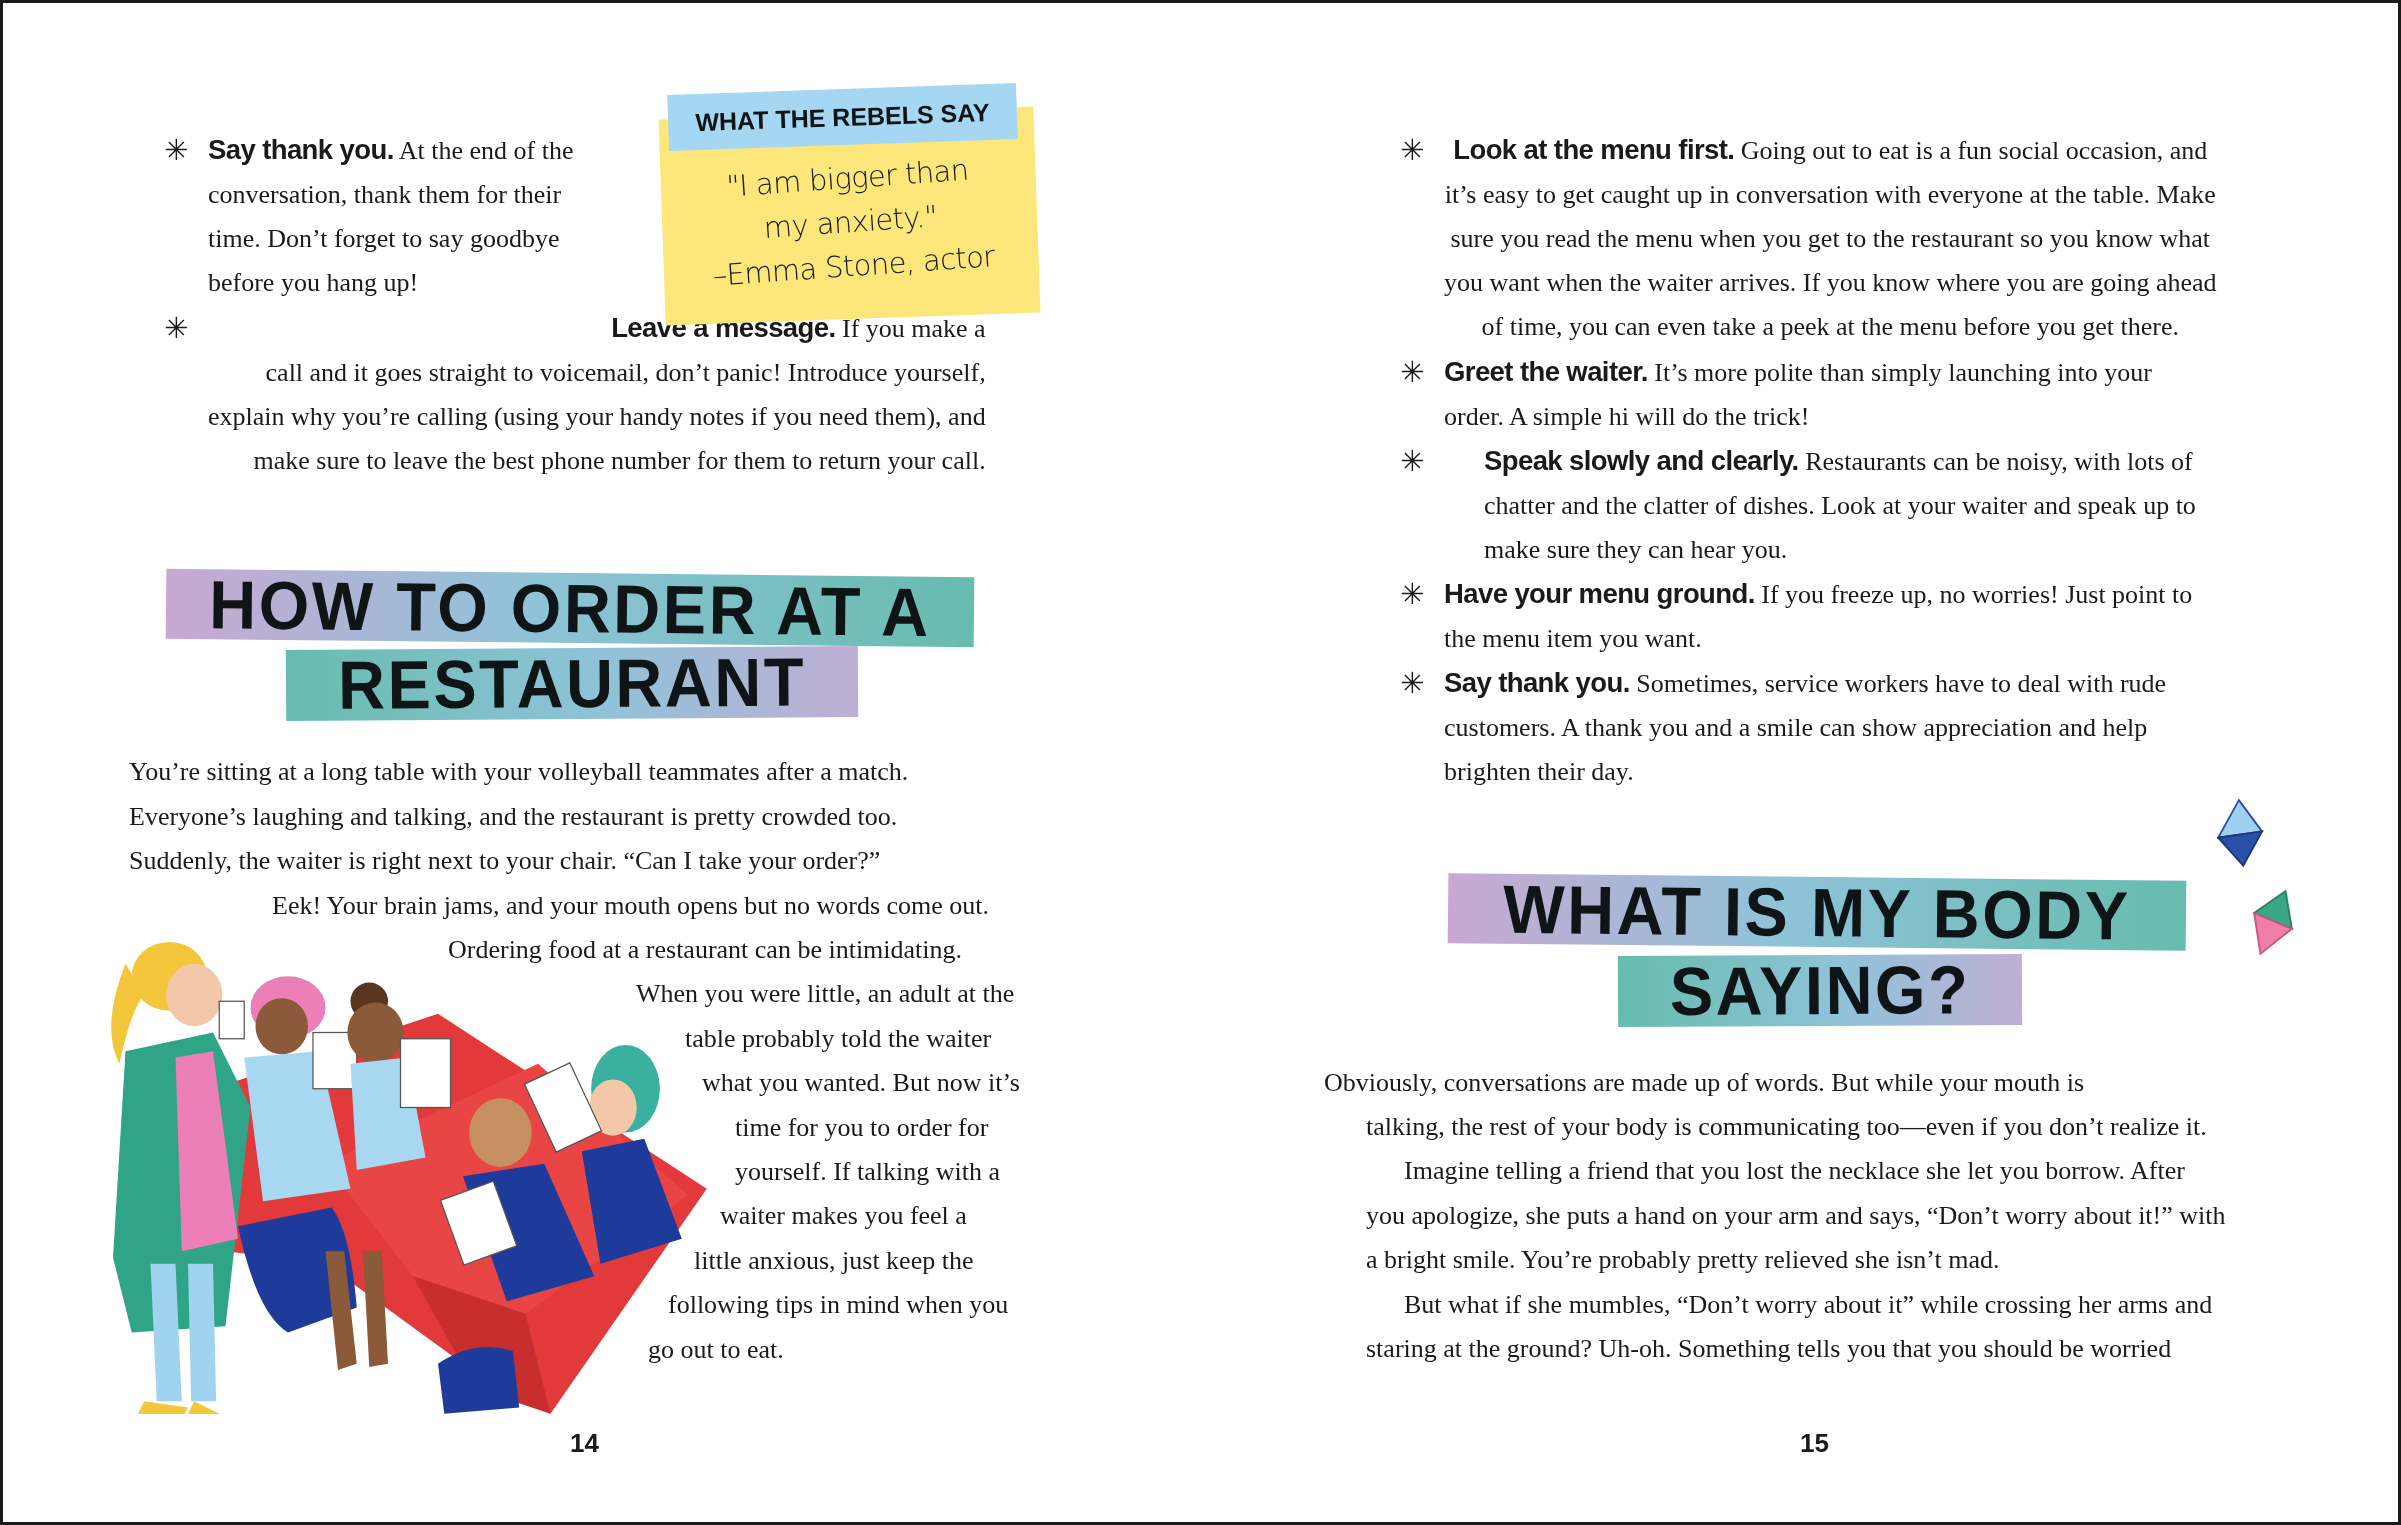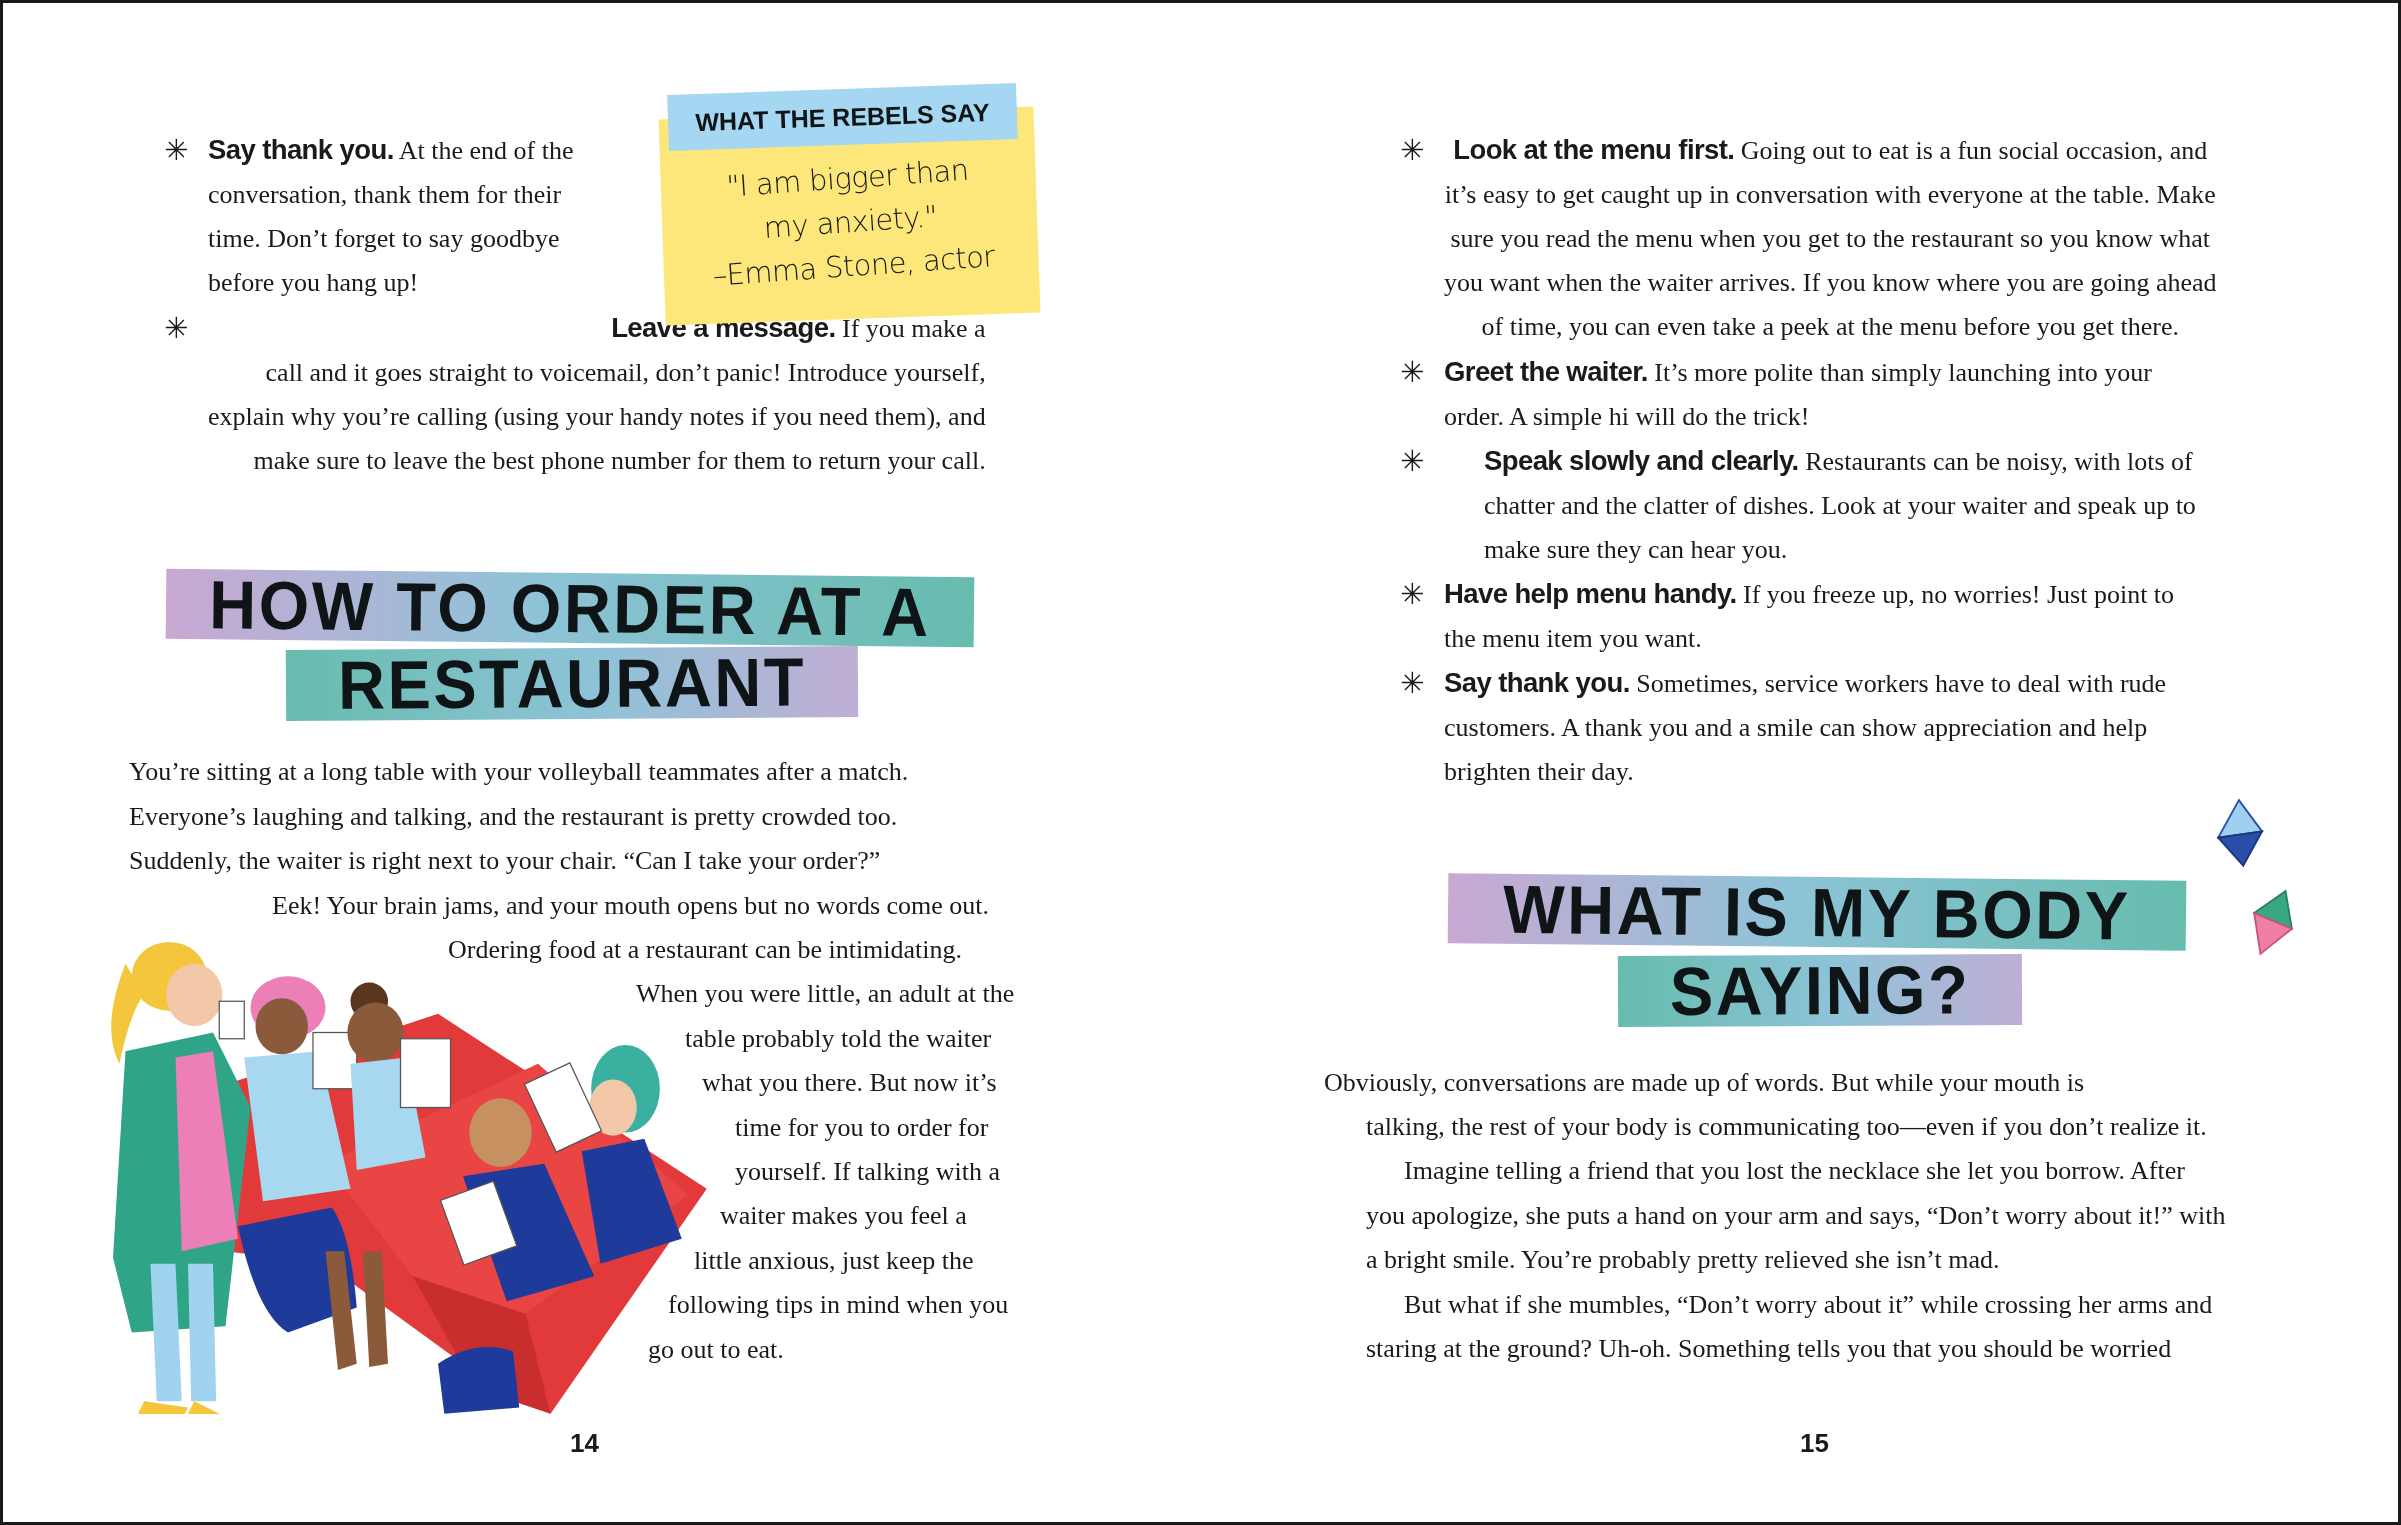--- a/index.html
+++ b/index.html
@@ -86,21 +86,21 @@
   </div>
 
   <div class="serif">
     <div class="abs" style="left:129px; top:750px; white-space:nowrap;">You’re sitting at a long table with your volleyball teammates after a match.</div>
     <div class="abs" style="left:129px; top:795px; white-space:nowrap;">Everyone’s laughing and talking, and the restaurant is pretty crowded too.</div>
     <div class="abs" style="left:129px; top:839px; white-space:nowrap;">Suddenly, the waiter is right next to your chair. “Can I take your order?”</div>
     <div class="abs" style="left:272px; top:884px; white-space:nowrap;">Eek! Your brain jams, and your mouth opens but no words come out.</div>
     <div class="abs" style="left:448px; top:928px; white-space:nowrap;">Ordering food at a restaurant can be intimidating.</div>
     <div class="abs" style="left:636px; top:972px; white-space:nowrap;">When you were little, an adult at the</div>
     <div class="abs" style="left:685px; top:1017px; white-space:nowrap;">table probably told the waiter</div>
-    <div class="abs" style="left:702px; top:1061px; white-space:nowrap;">what you there. But now it’s</div>
+    <div class="abs" style="left:702px; top:1061px; white-space:nowrap;">what you wanted. But now it’s</div>
     <div class="abs" style="left:735px; top:1106px; white-space:nowrap;">time for you to order for</div>
     <div class="abs" style="left:735px; top:1150px; white-space:nowrap;">yourself. If talking with a</div>
     <div class="abs" style="left:720px; top:1194px; white-space:nowrap;">waiter makes you feel a</div>
     <div class="abs" style="left:694px; top:1239px; white-space:nowrap;">little anxious, just keep the</div>
     <div class="abs" style="left:668px; top:1283px; white-space:nowrap;">following tips in mind when you</div>
     <div class="abs" style="left:648px; top:1328px; white-space:nowrap;">go out to eat.</div>
   </div>
 
   <div class="abs" style="left:88px; top:926px; width:650px; height:488px;">
     <svg width="650" height="488" viewBox="0 0 1040 780" xmlns="http://www.w3.org/2000/svg">
@@ -178,21 +178,21 @@
       <span class="bold-sans">Speak slowly and clearly.</span>
       <span>Restaurants can be noisy, with lots of</span><br>
       <span>chatter and the clatter of dishes. Look at your waiter and speak up to</span><br>
       <span>make sure they can hear you.</span>
     </div>
   </div>
 
   <div class="item" style="left:1400px; top:572px; width:907px; height:91px;">
     <span class="bullet">✳</span>
     <div class="serif abs" style="left:44px; top:0; white-space:nowrap;">
-      <span class="bold-sans">Have help menu handy.</span>
+      <span class="bold-sans">Have your menu ground.</span>
       <span>If you freeze up, no worries! Just point to</span><br>
       <span>the menu item you want.</span>
     </div>
   </div>
 
   <div class="item" style="left:1400px; top:661px; width:907px; height:134px;">
     <span class="bullet">✳</span>
     <div class="serif abs" style="left:44px; top:0; white-space:nowrap;">
       <span class="bold-sans">Say thank you.</span>
       <span>Sometimes, service workers have to deal with rude</span><br>

